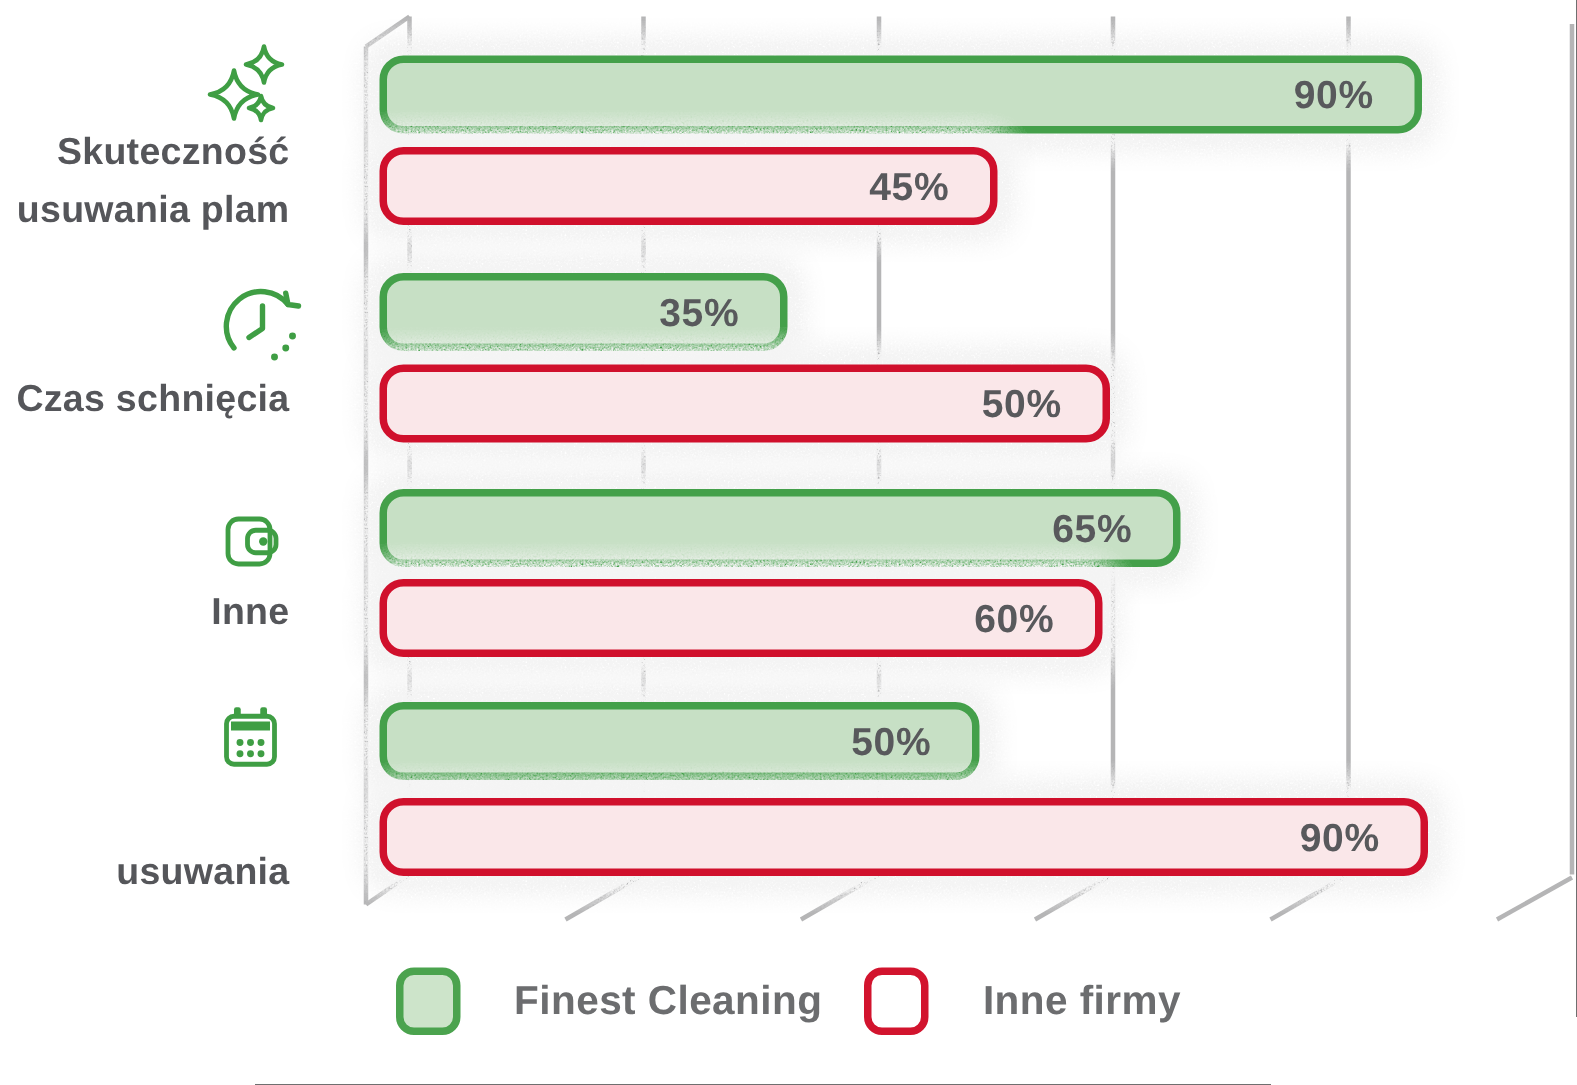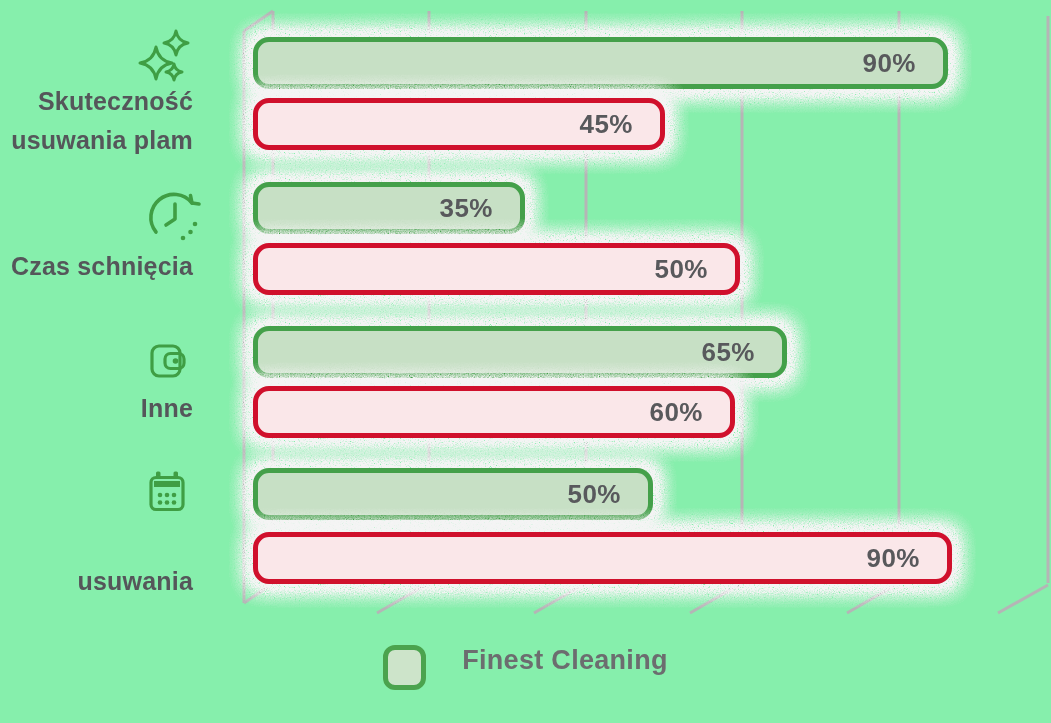--- a/index.html
+++ b/index.html
@@ -1,17 +1,17 @@
 <!DOCTYPE html>
 <html><head>
 <meta charset="utf-8">
 <style>
   html,body{margin:0;padding:0;background:#000;}
   #stage{
-    position:relative;width:1051px;height:723px;background:#86efac;
+    position:relative;width:1051px;height:723px;background:#ffffff;
     font-family:"Liberation Sans","DejaVu Sans",sans-serif;font-weight:700;
     overflow:hidden;
   }
   .grid-svg{position:absolute;left:0;top:0;}
   .defs-svg{position:absolute;width:0;height:0;}
   .bar{
     position:absolute;height:52px;box-sizing:border-box;
     border:5px solid;border-radius:16px;
     display:flex;align-items:center;justify-content:flex-end;
     filter:url(#grainHalo);
@@ -26,21 +26,21 @@
   .cat-0{top:82px}.cat-1{top:247px}.cat-2{top:389px}.cat-3{top:523px}
   .icon{position:absolute;}
   #icon-sparkles{left:138px;top:26px;}
   #icon-clock{left:145px;top:187px;}
   #icon-wallet{left:150px;top:344px;}
   #icon-calendar{left:149px;top:470px;}
   #legend{
     position:absolute;left:0;right:0;top:645px;
     display:flex;justify-content:center;align-items:center;gap:28px;
   }
-  .legend-item{display:flex;align-items:flex-start;gap:36px;}
+  .legend-item{display:flex;align-items:center;gap:36px;}
   .swatch{width:33px;height:35px;border:5px solid;border-radius:12px;display:inline-block;}
   .legend-label{font-size:27px;color:#6c6d6f;letter-spacing:.3px;}
 </style>
 </head>
 <body>
 
 <div id="stage">
 
   <svg class="defs-svg">
     <defs>
@@ -169,15 +169,19 @@
   <div class="cat cat-3">
     <br>
     <span>usuwania</span>
   </div>
 
   <div id="legend">
       <div class="legend-item">
       <span class="swatch" style="background: rgb(205, 228, 202); border-color: rgb(75, 163, 78);"></span>
       <span class="legend-label">Finest Cleaning</span>
     </div>
+      <div class="legend-item">
+      <span class="swatch" style="background: rgb(255, 255, 255); border-color: rgb(210, 20, 46);"></span>
+      <span class="legend-label">Inne firmy</span>
+    </div>
     </div>
 
 </div>
 
 </body></html>

